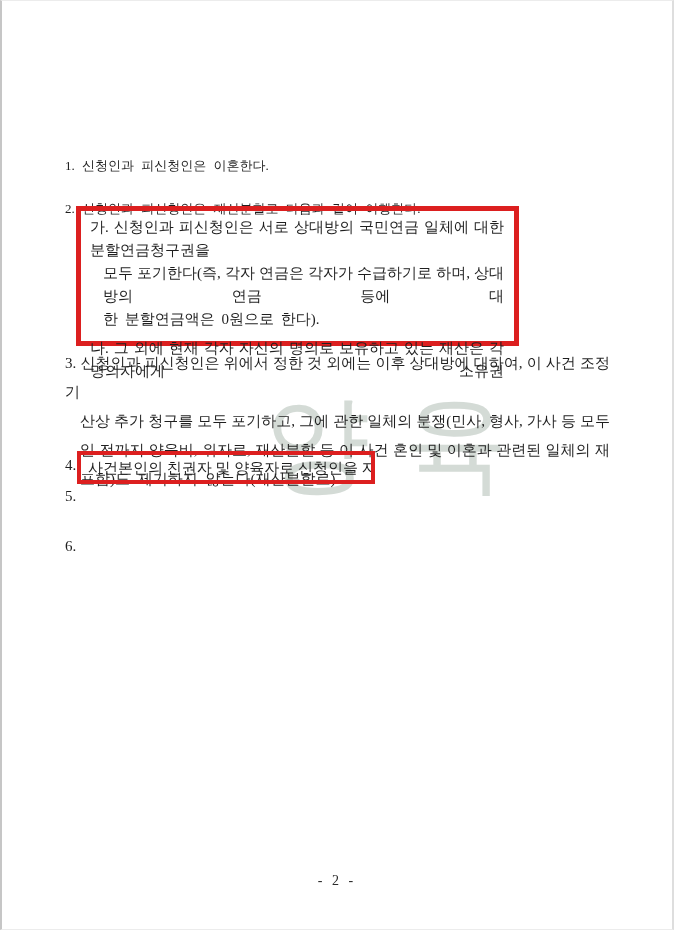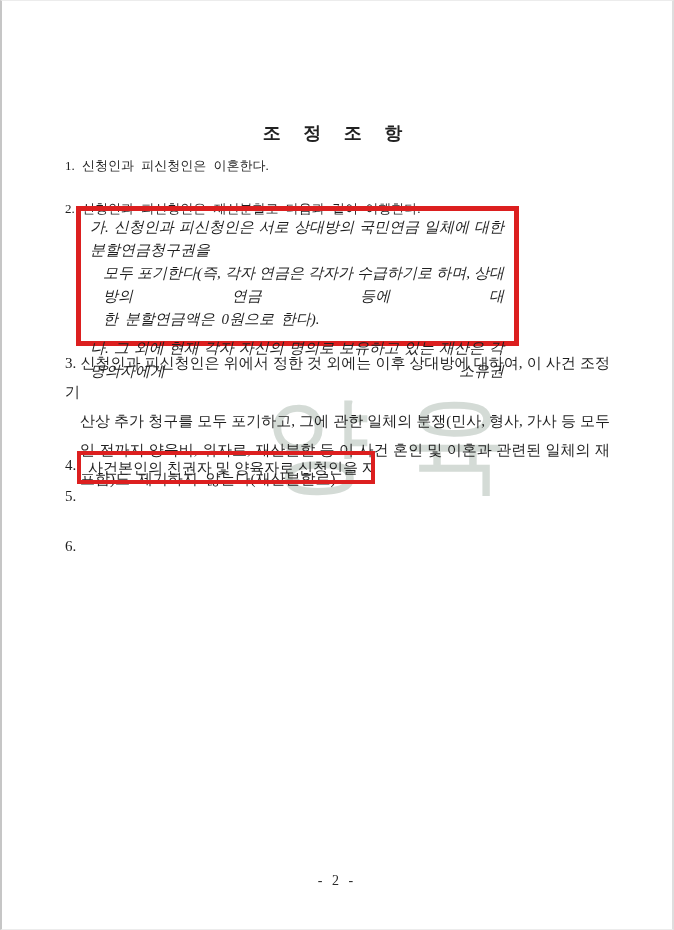--- a/index.html
+++ b/index.html
@@ -52,21 +52,20 @@
   .l.cont { padding-left: 15px; }
   .l.last { text-align: justify; text-align-last: left; word-spacing: 4px; }
   .redbox1 {
     top: 205px; left: 74px; width: 443px; height: 140px;
     border: 5px solid #dc1f1f;
     box-sizing: border-box;
     padding: 5px 10px 0 9px;
     background: transparent;
     z-index: 2;
     font-size: 15px;
-    font-style: italic;
   }
   .bl {
     line-height: 23px;
     text-align: justify;
     text-align-last: justify;
   }
   .bl.cont { padding-left: 13px; }
   .bl.last { text-align-last: left; word-spacing: 3px; }
   .bl.gap { margin-top: 6px; }
   .num {
@@ -102,21 +101,20 @@
     user-select: none;
   }
 </style>
 </head>
 <body>
 
 <div class="page">
 
   <div class="abs watermark">양육</div>
 
-  <div class="abs title">조 정 조 항</div>
 
   <div class="abs clause" style="top:155px;">1. 신청인과 피신청인은 이혼한다.</div>
 
   <div class="abs clause" style="top:198px;">2. 신청인과 피신청인은 재산분할로 다음과 같이 이행한다.</div>
 
   <div class="abs redbox1">
     <div class="bl">가. 신청인과 피신청인은 서로 상대방의 국민연금 일체에 대한 분할연금청구권을</div>
     <div class="bl cont">모두 포기한다(즉, 각자 연금은 각자가 수급하기로 하며, 상대방의 연금 등에 대</div>
     <div class="bl cont last">한 분할연금액은 0원으로 한다).</div>
     <div class="bl gap">나. 그 외에 현재 각자 자신의 명의로 보유하고 있는 재산은 각 명의자에게 소유권</div>

